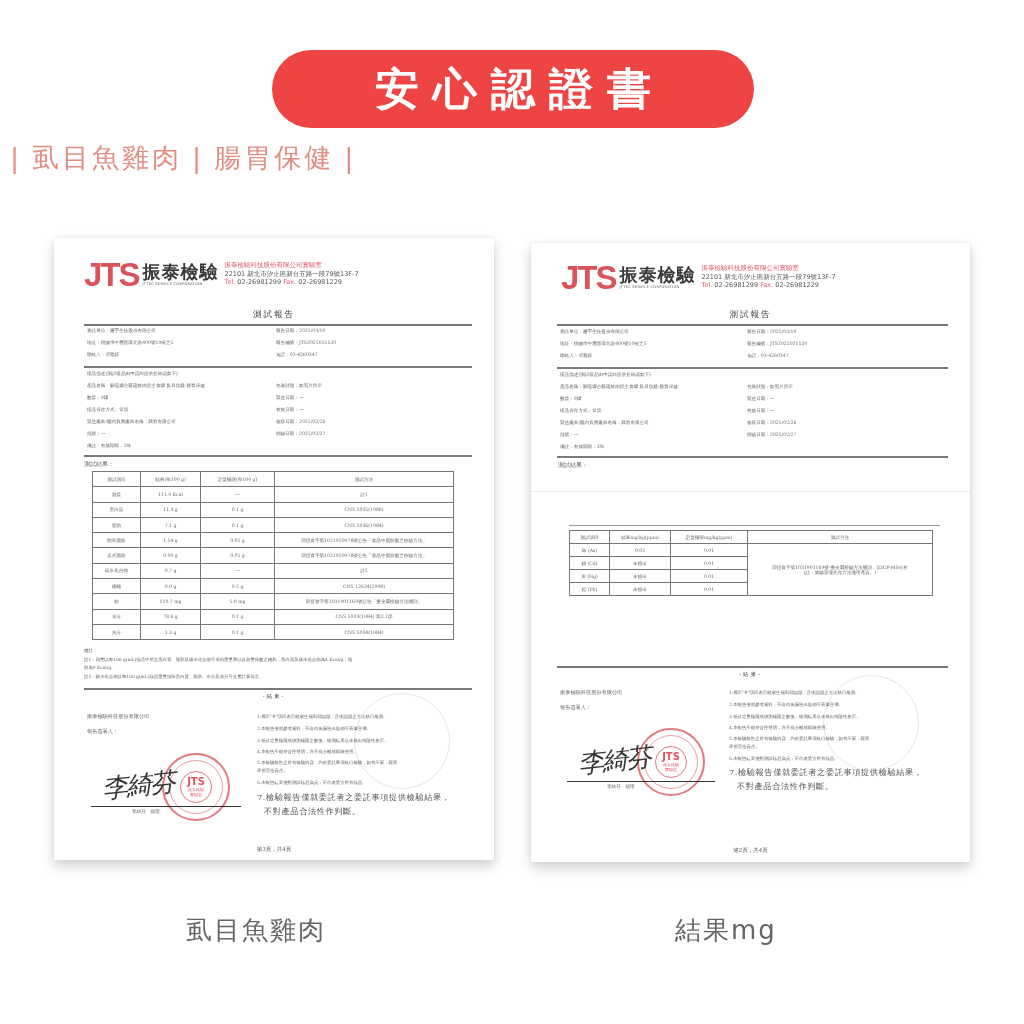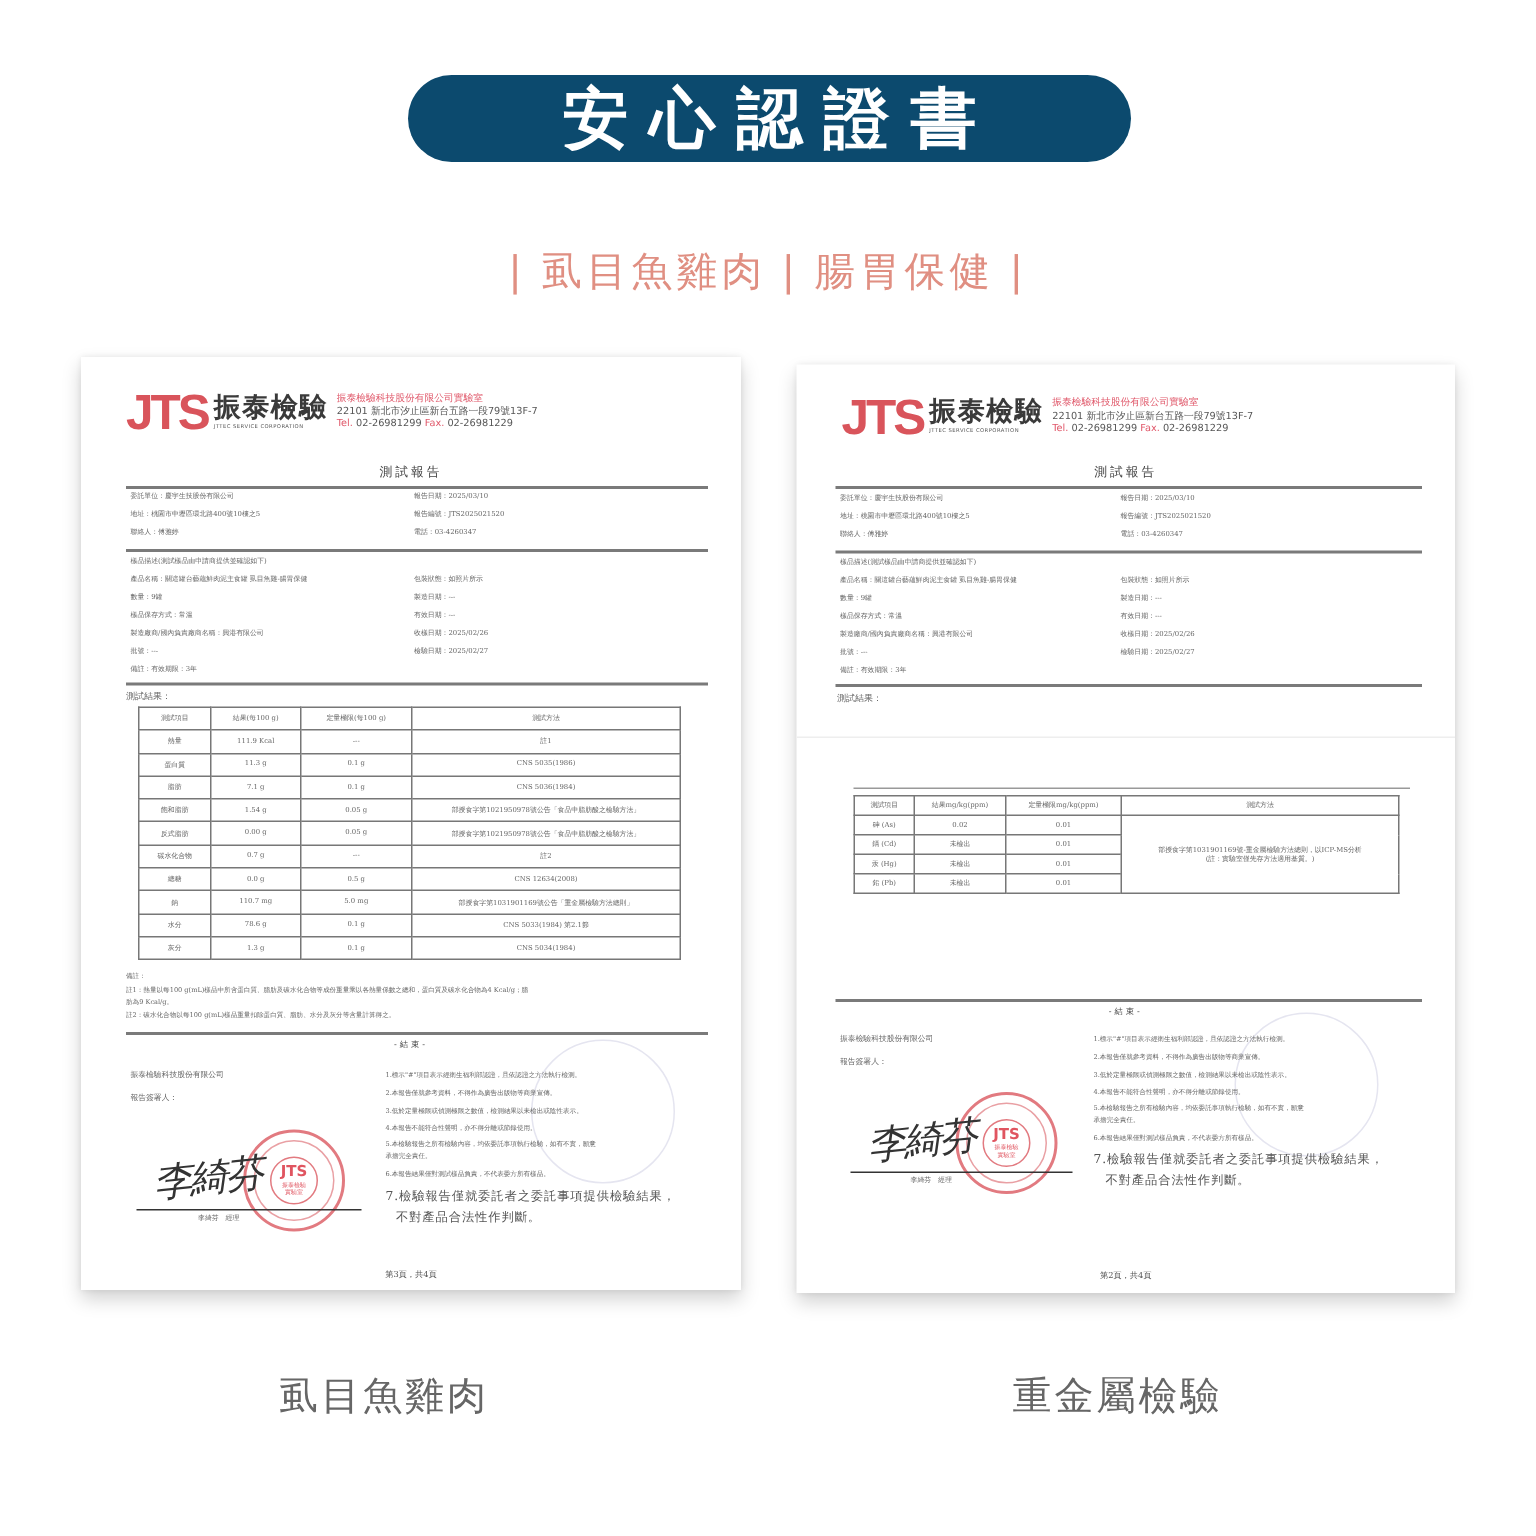--- a/index.html
+++ b/index.html
@@ -1,27 +1,27 @@
 <!DOCTYPE html>
 <html><head>
 <meta charset="utf-8">
 <style>
   * { box-sizing: border-box; margin: 0; padding: 0; }
   html, body { width: 1024px; height: 1024px; background: #ffffff; overflow: hidden; }
   body { position: relative; font-family: "DejaVu Sans", "Liberation Sans", sans-serif; color: #333; }
 
   .title-pill {
-    position: absolute; left: 272px; top: 50px; width: 482px; height: 58px;
-    background: #0c4a6e; border-radius: 39px;
+    position: absolute; left: 272px; top: 50px; width: 482px; height: 78px;
+    background: #ef4444; border-radius: 39px;
     display: flex; align-items: center; justify-content: center;
   }
   .title-pill .t { color: #fff; font-size: 44px; font-weight: bold; letter-spacing: 14px; padding-left: 14px; }
   .subtitle {
-    position: absolute; left: 0; right: 0; top: 140px; text-align: center;
-    color: #e08f82; font-size: 27px; letter-spacing: 3px; margin-top: 23px;
+    position: absolute; left: 0; right: 0; top: 140px; text-align: left;
+    color: #e08f82; font-size: 27px; letter-spacing: 3px;
   }
   .subtitle .bar { display: inline-block; margin: 0 10px; color: #e08f82; }
 
   .doc {
     position: absolute; background: #fff;
     box-shadow: 0 6px 12px rgba(0,0,0,0.18), 0 0 4px rgba(0,0,0,0.08);
     font-family: "DejaVu Serif", "Liberation Serif", serif; color: #555;
     overflow: hidden;
   }
   .doc.left  { left: 54px;  top: 238px; width: 440px; height: 622px; }
@@ -334,13 +334,13 @@
   <div class="clause" style="left:198px;top:493px">5.本檢驗報告之所有檢驗內容，均依委託事項執行檢驗，如有不實，願意</div>
   <div class="clause" style="left:198px;top:501px">承擔完全責任。</div>
   <div class="clause" style="left:198px;top:513px">6.本報告結果僅對測試樣品負責，不代表委方所有樣品。</div>
   <div class="clause big" style="left:198px;top:524px">7.檢驗報告僅就委託者之委託事項提供檢驗結果，</div>
   <div class="clause big" style="left:206px;top:538px">不對產品合法性作判斷。</div>
 
   <div class="page-no" style="top:604px">第2頁，共4頁</div>
 </div>
 
 <div class="caption" style="left:186px">虱目魚雞肉</div>
-<div class="caption" style="left:675px">重金屬檢驗</div>
+<div class="caption" style="left:675px">結果mg</div>
 
 </body></html>

